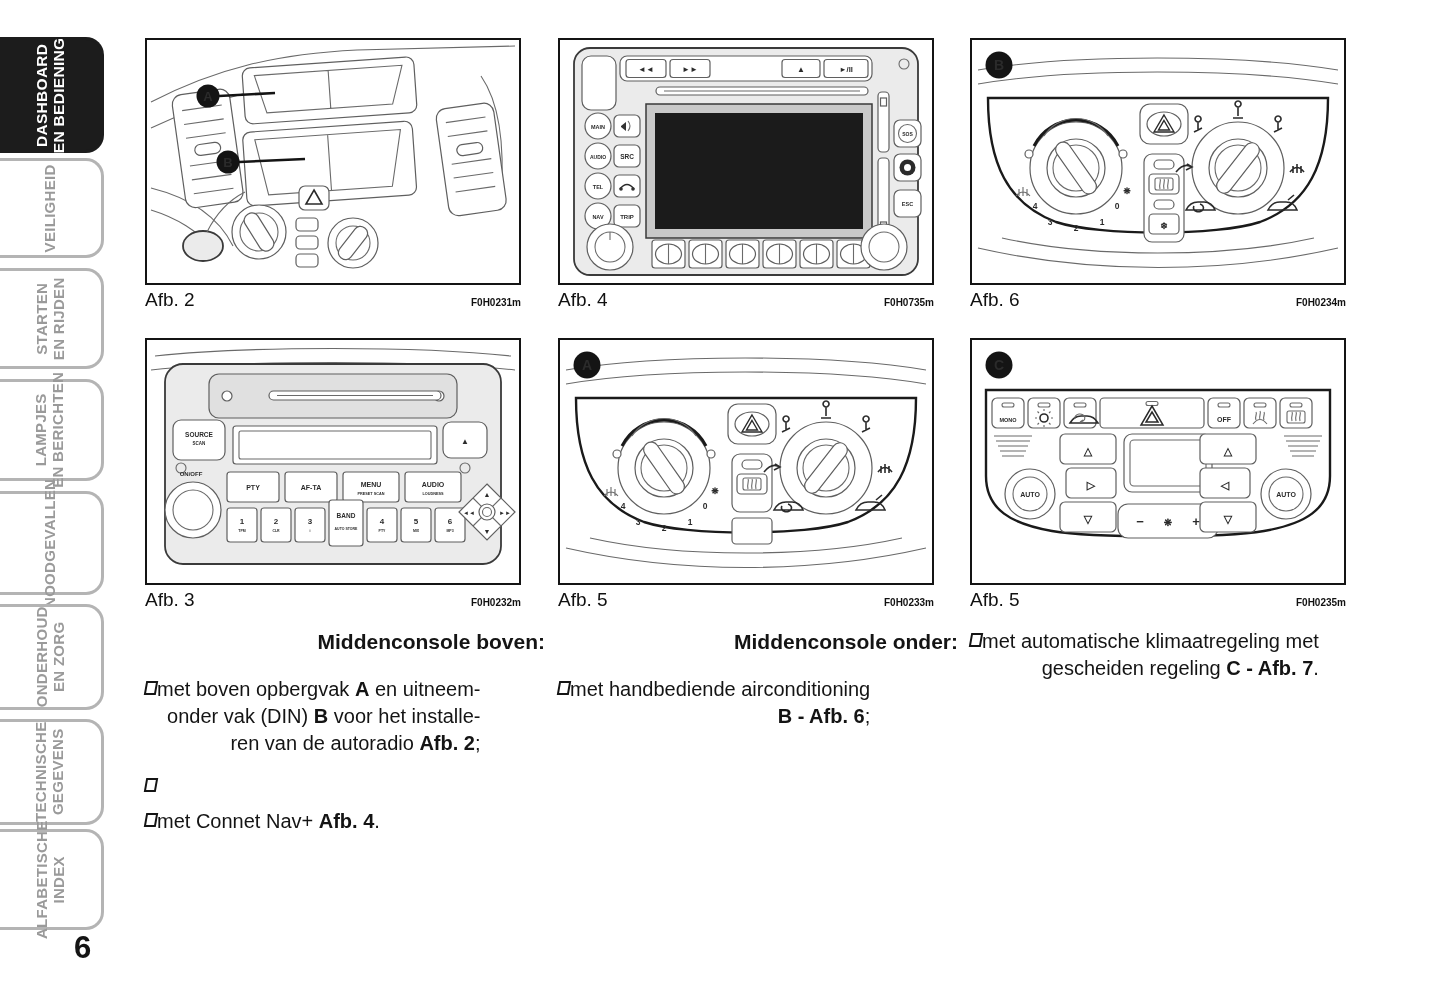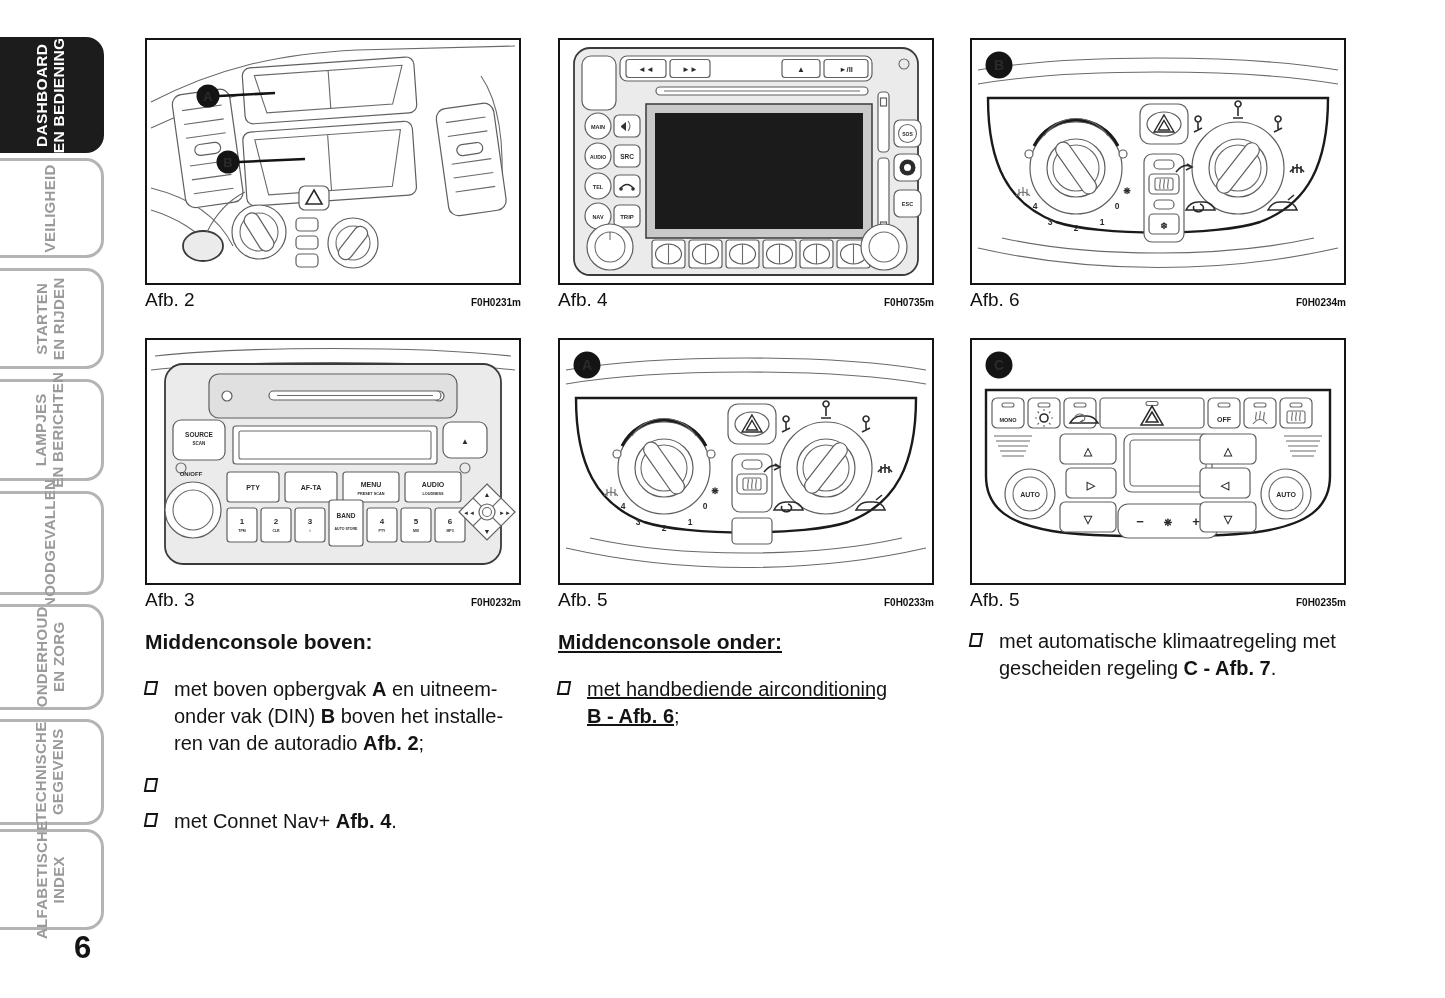--- a/index.html
+++ b/index.html
@@ -24,23 +24,23 @@
   .code{font-size:10px;font-weight:bold;color:#111;}
   
   .ln{fill:none;stroke:#6a6a6a;stroke-width:1.1;}
   .ln2{fill:none;stroke:#2b2b2b;stroke-width:1.6;}
   .arc{fill:none;stroke:#1a1a1a;stroke-width:3;}
   .fw{fill:#fff;stroke:#5f5f5f;stroke-width:1.2;}
   .fg{fill:#ebebeb;stroke:#3a3a3a;stroke-width:1.8;}
   .mk{stroke:#141414;stroke-width:2.5;}
   svg text{font-family:"Liberation Sans",sans-serif;font-weight:bold;fill:#2b2b2b;text-anchor:middle;}
   
-  .col{position:absolute;top:628px;font-size:20px;line-height:1.34;}
+  .col{position:absolute;top:628px;font-size:20px;line-height:1.34;text-align:right;}
   .heading{font-size:21px;font-weight:bold;margin:0 0 20px 0;}
-  .bullet-row{display:flex;gap:17px;margin-bottom:16px;}
+  .bullet-row{display:flex;margin-bottom:16px;}
   .sq{flex:none;width:12px;height:14px;border:2.6px solid #141414;transform:skewX(-10deg);
       margin-top:5px;box-sizing:border-box;}
   .b{font-weight:bold;}
 </style>
 </head>
 <body>
 
 <div class="sheet">
 
   <nav>
@@ -498,36 +498,36 @@
       <span class="code">F0H0235m</span>
     </figcaption>
   </figure>
 
   <section class="col" style="left:145px;width:400px;">
     <h2 class="heading">Middenconsole boven:</h2>
     <div class="bullet-row">
       <span class="sq"></span>
       <div>
         <span>met boven opbergvak </span><span class="b">A</span><span> en uitneem-</span><br>
-        <span>onder vak (DIN) </span><span class="b">B</span><span> boven het installe-</span><br>
+        <span>onder vak (DIN) </span><span class="b">B</span><span> voor het installe-</span><br>
         <span>ren van de autoradio </span><span class="b">Afb. 2</span><span>;</span>
       </div>
     </div>
     <div class="bullet-row">
       <span class="sq"></span>
     </div>
     <div class="bullet-row">
       <span class="sq"></span>
       <div>
         <span>met Connet Nav+ </span><span class="b">Afb. 4</span><span>.</span>
       </div>
     </div>
   </section>
 
-  <section class="col" style="left:558px;width:400px;text-decoration:underline;">
+  <section class="col" style="left:558px;width:400px;">
     <h2 class="heading">Middenconsole onder:</h2>
     <div class="bullet-row">
       <span class="sq"></span>
       <div>
         <span>met handbediende airconditioning</span><br>
         <span class="b">B - Afb. 6</span><span>;</span>
       </div>
     </div>
   </section>
 

